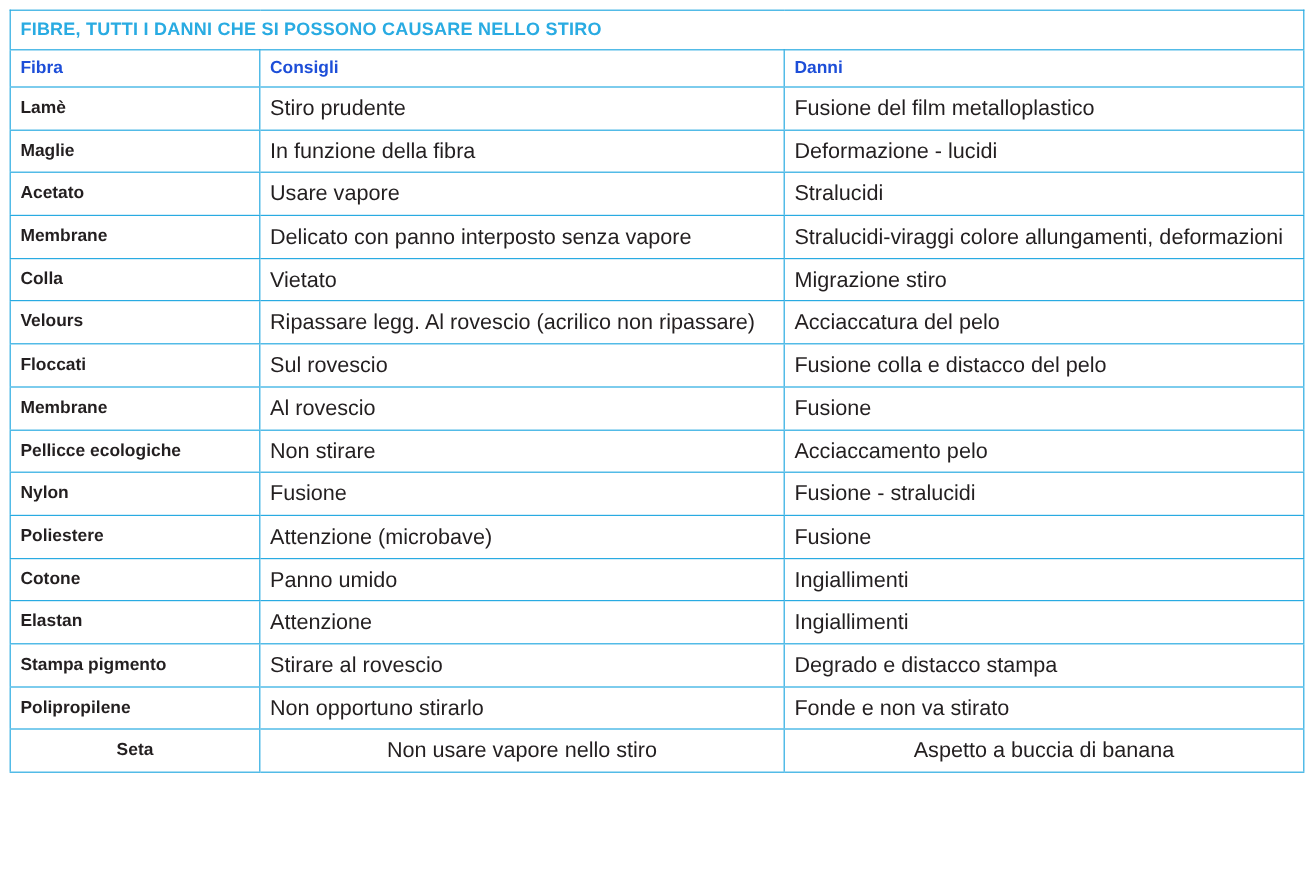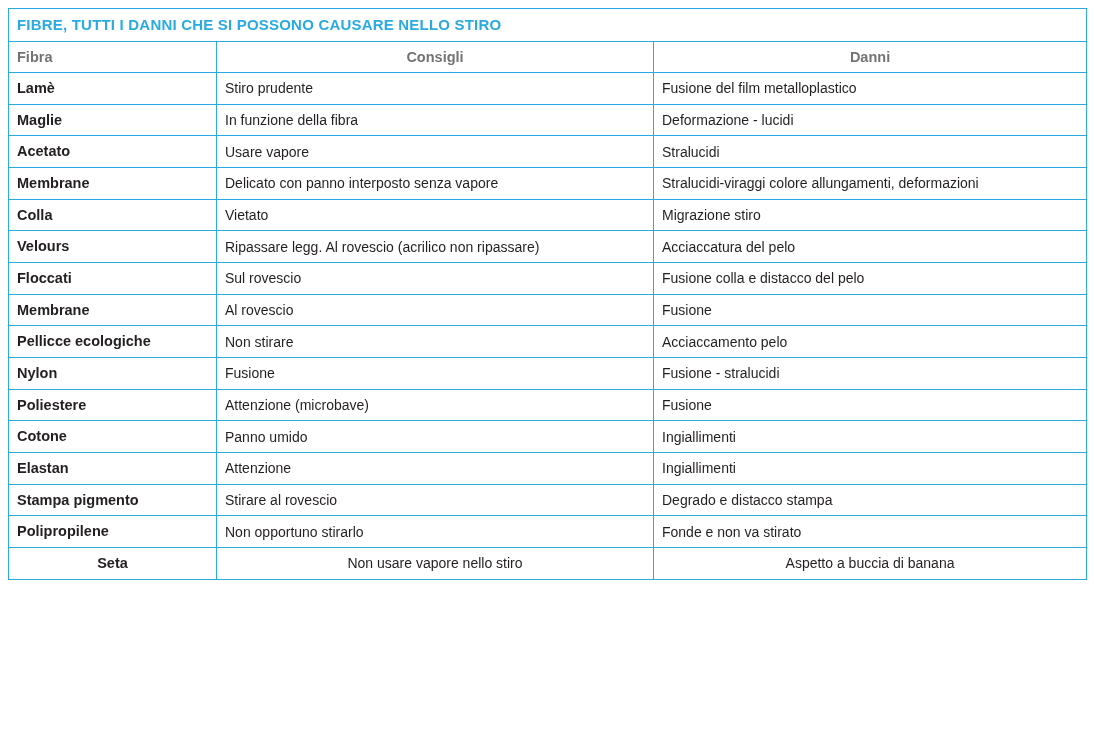--- a/index.html
+++ b/index.html
@@ -42,32 +42,31 @@
     font-size: 15px;
     letter-spacing: 0.2px;
     line-height: 1.1;
   }
 
   tr.header-row td {
     border-bottom: 1px solid #29abe2;
     padding: 7px 8px 7px 8px;
     font-weight: bold;
     font-size: 14.5px;
-    color: #737373;
+    color: #1d4ed8;
     vertical-align: middle;
   }
   tr.header-row td.col-sep {
     border-left: 1px solid #29abe2;
-    text-align: center;
   }
 
   tbody.body-rows td {
     border-bottom: 1px solid #29abe2;
     padding: 7px 8px 7px 8px;
-    font-size: 14px;
+    font-size: 18px;
     vertical-align: middle;
     line-height: 1.15;
   }
   tbody.body-rows td.cell-fiber {
     font-weight: bold;
     font-size: 14.5px;
   }
   tbody.body-rows td.col-sep {
     border-left: 1px solid #29abe2;
   }

